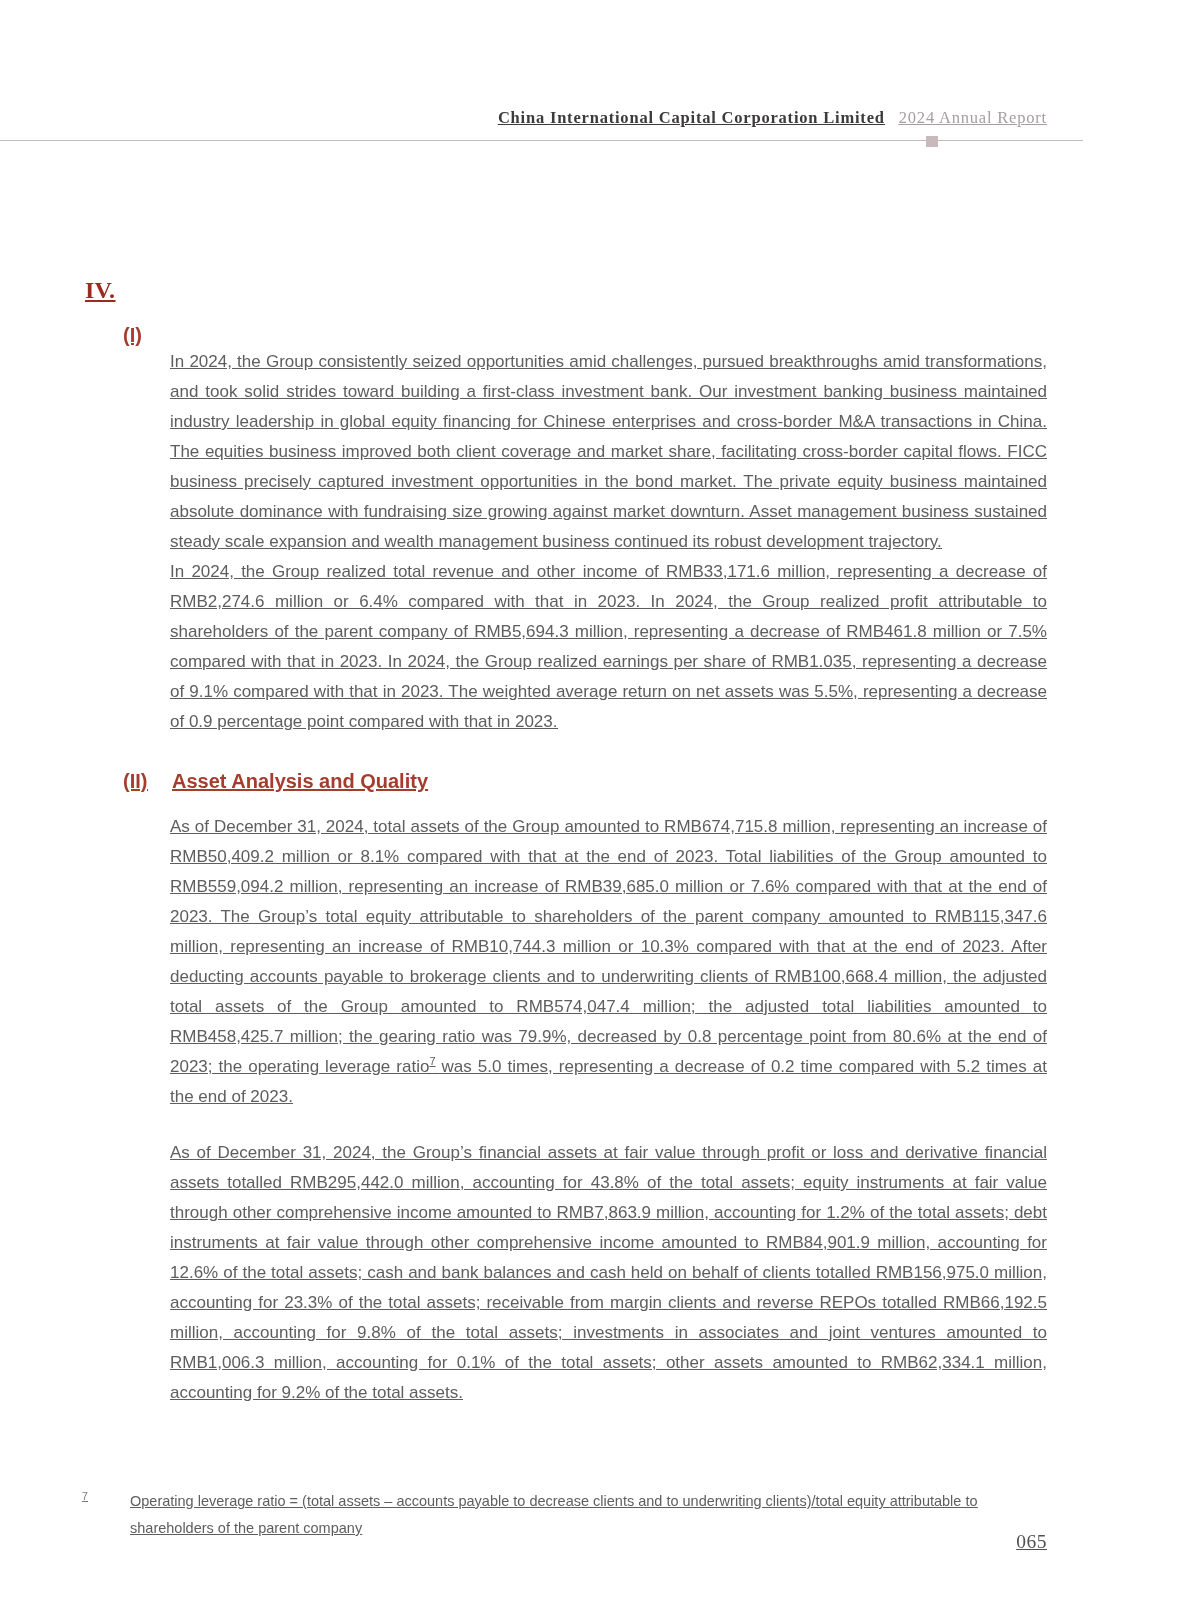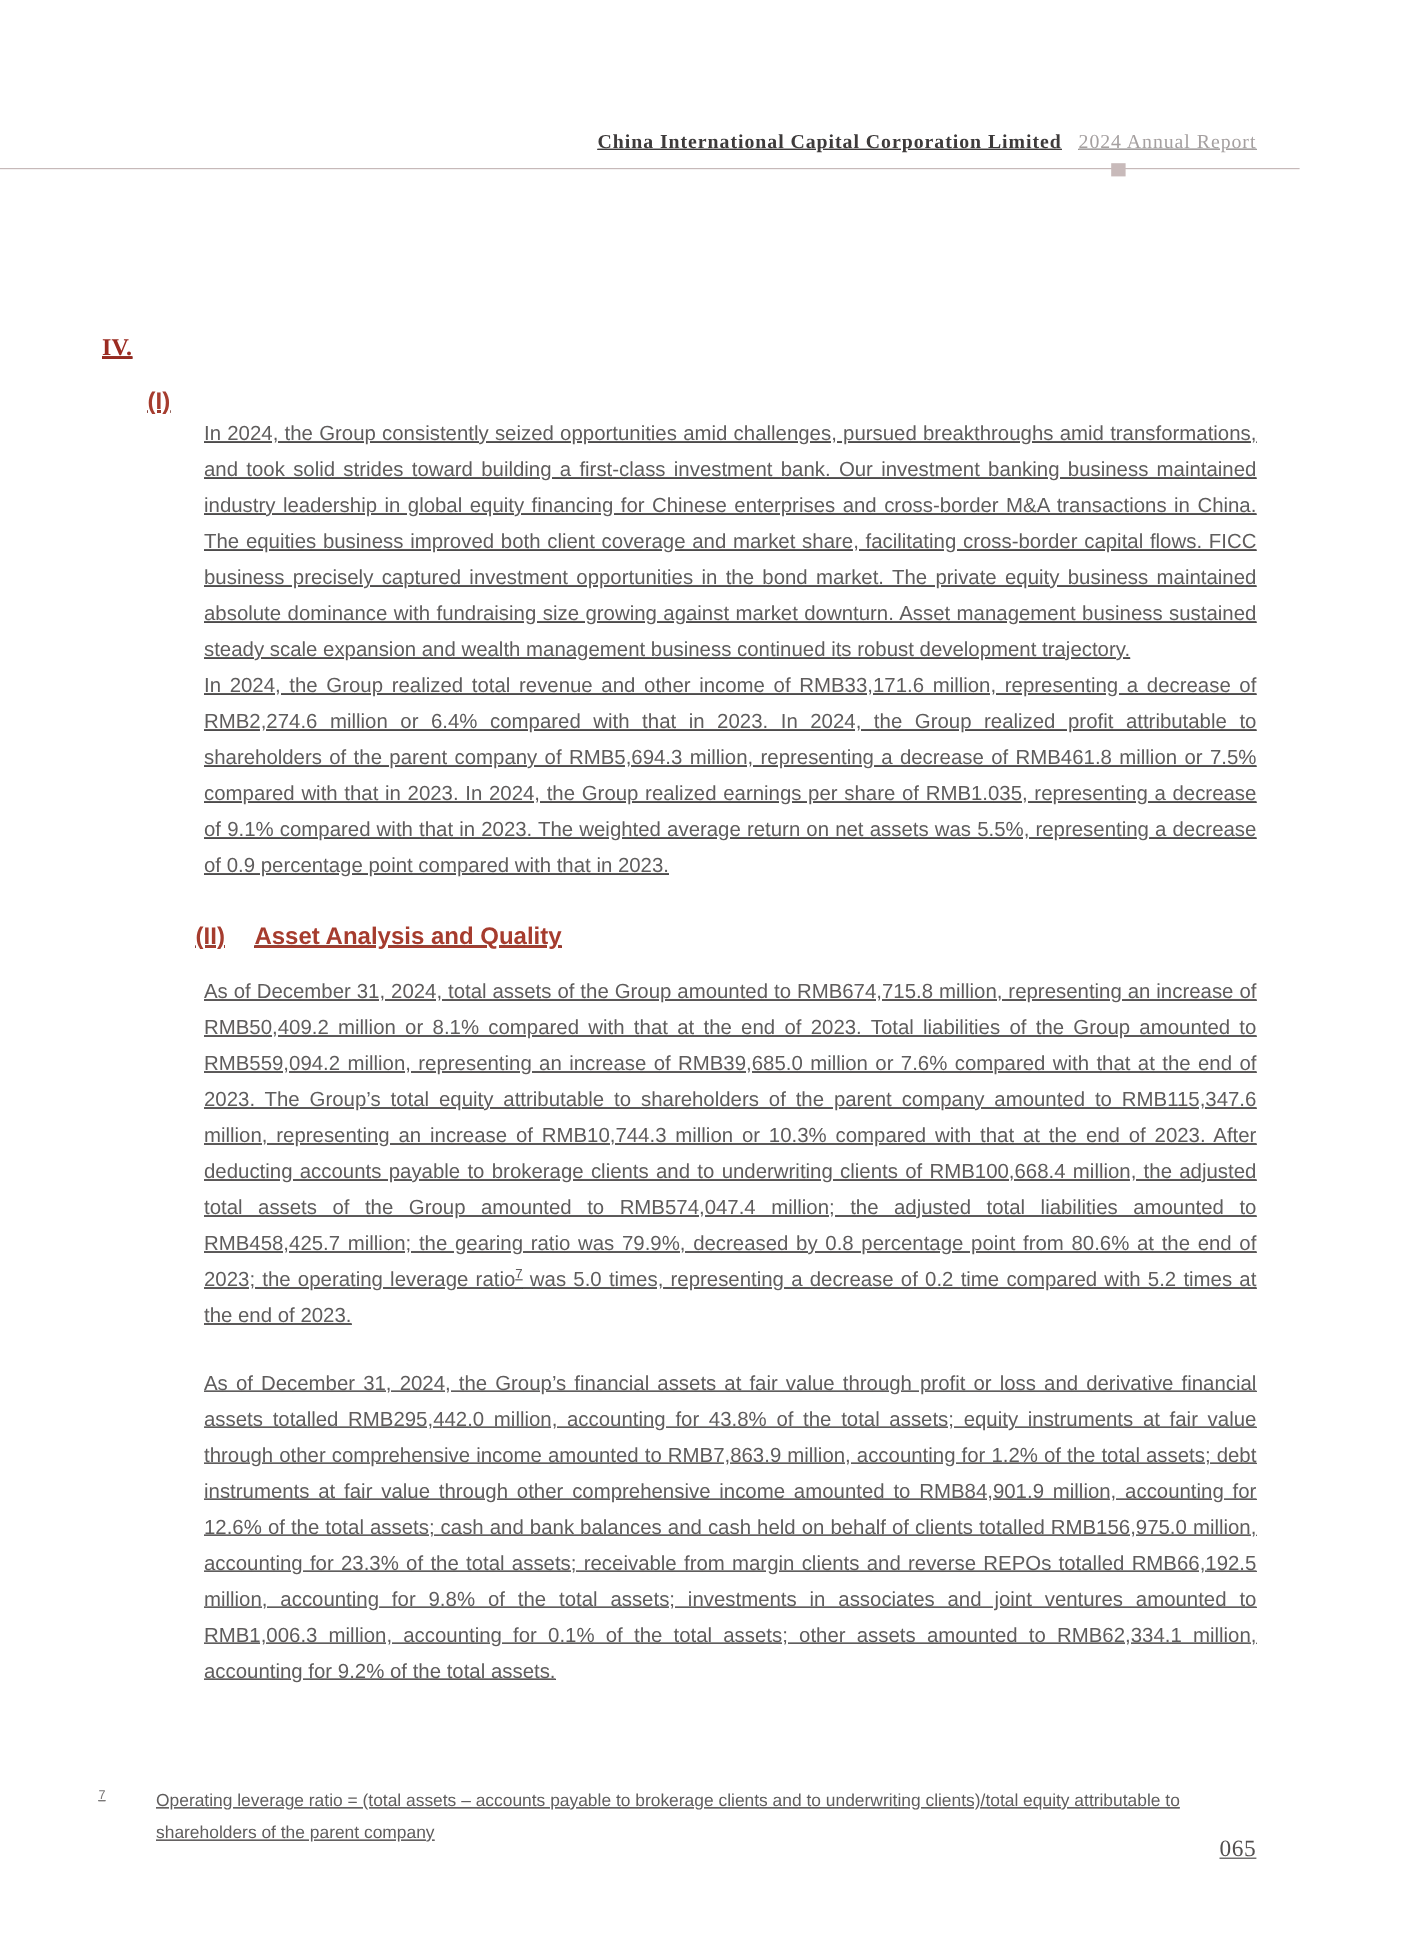--- a/index.html
+++ b/index.html
@@ -39,34 +39,34 @@
     position: absolute; top: 136px; left: 926px;
     width: 12px; height: 11px; background: #c8baba;
   }
 
   
   .content { position: absolute; top: 276px; left: 85px; width: 962px; }
 
   .doc-title {
     display: flex;
     font-family: "Liberation Serif", serif;
-    font-weight: 700; font-size: 20px; line-height: 28px;
+    font-weight: 700; font-size: 24px; line-height: 28px;
     color: #9b2b21; letter-spacing: 0.2px;
   }
   .doc-title .num { flex: none; width: 42px; }
 
   .section { margin-left: 38px; }
   .section-heading {
     display: flex;
     font-weight: 700; font-size: 20px; line-height: 24px;
     color: #a63c2e;
   }
   .section-heading .num { flex: none; width: 49px; }
   .section-1 .section-heading { margin-top: 19px; }
-  .section-2 .section-heading { margin-top: 32px; margin-left: 40px; }
+  .section-2 .section-heading { margin-top: 32px; }
 
   .para {
     margin-left: 47px; width: 877px;
     text-align: justify;
     font-size: 17px; line-height: 30px;
     color: #5f5d5d;
   }
   .p-first { }
   .p-next  { }
   .section-2 .p-first { margin-top: 19px; }
@@ -132,18 +132,18 @@
         <span class="txt">Asset Analysis and Quality</span>
       </div>
       <p class="para p-first"><span>As of December 31, 2024, total assets of the Group amounted to RMB674,715.8 million, representing an increase of RMB50,409.2 million or 8.1% compared with that at the end of 2023. Total liabilities of the Group amounted to RMB559,094.2 million, representing an increase of RMB39,685.0 million or 7.6% compared with that at the end of 2023. The Group’s total equity attributable to shareholders of the parent company amounted to RMB115,347.6 million, representing an increase of RMB10,744.3 million or 10.3% compared with that at the end of 2023. After deducting accounts payable to brokerage clients and to underwriting clients of RMB100,668.4 million, the adjusted total assets of the Group amounted to RMB574,047.4 million; the adjusted total liabilities amounted to RMB458,425.7 million; the gearing ratio was 79.9%, decreased by 0.8 percentage point from 80.6% at the end of 2023; the operating leverage ratio</span><sup class="fn-ref">7</sup><span> was 5.0 times, representing a decrease of 0.2 time compared with 5.2 times at the end of 2023.</span></p>
       <p class="para p-next">As of December 31, 2024, the Group’s financial assets at fair value through profit or loss and derivative financial assets totalled RMB295,442.0 million, accounting for 43.8% of the total assets; equity instruments at fair value through other comprehensive income amounted to RMB7,863.9 million, accounting for 1.2% of the total assets; debt instruments at fair value through other comprehensive income amounted to RMB84,901.9 million, accounting for 12.6% of the total assets; cash and bank balances and cash held on behalf of clients totalled RMB156,975.0 million, accounting for 23.3% of the total assets; receivable from margin clients and reverse REPOs totalled RMB66,192.5 million, accounting for 9.8% of the total assets; investments in associates and joint ventures amounted to RMB1,006.3 million, accounting for 0.1% of the total assets; other assets amounted to RMB62,334.1 million, accounting for 9.2% of the total assets.</p>
     </div>
 
   </div>
 
   <div class="footnote">
     <span class="fn-marker">7</span>
-    <span class="fn-text">Operating leverage ratio = (total assets – accounts payable to brokerage clients and to underwriting clients)/total equity attributable to shareholders of the parent company</span>
+    <span class="fn-text">Operating leverage ratio = (total assets – accounts payable to decrease clients and to underwriting clients)/total equity attributable to shareholders of the parent company</span>
   </div>
 
   <div class="page-num">065</div>
 
 </div>
 
 </body></html>

